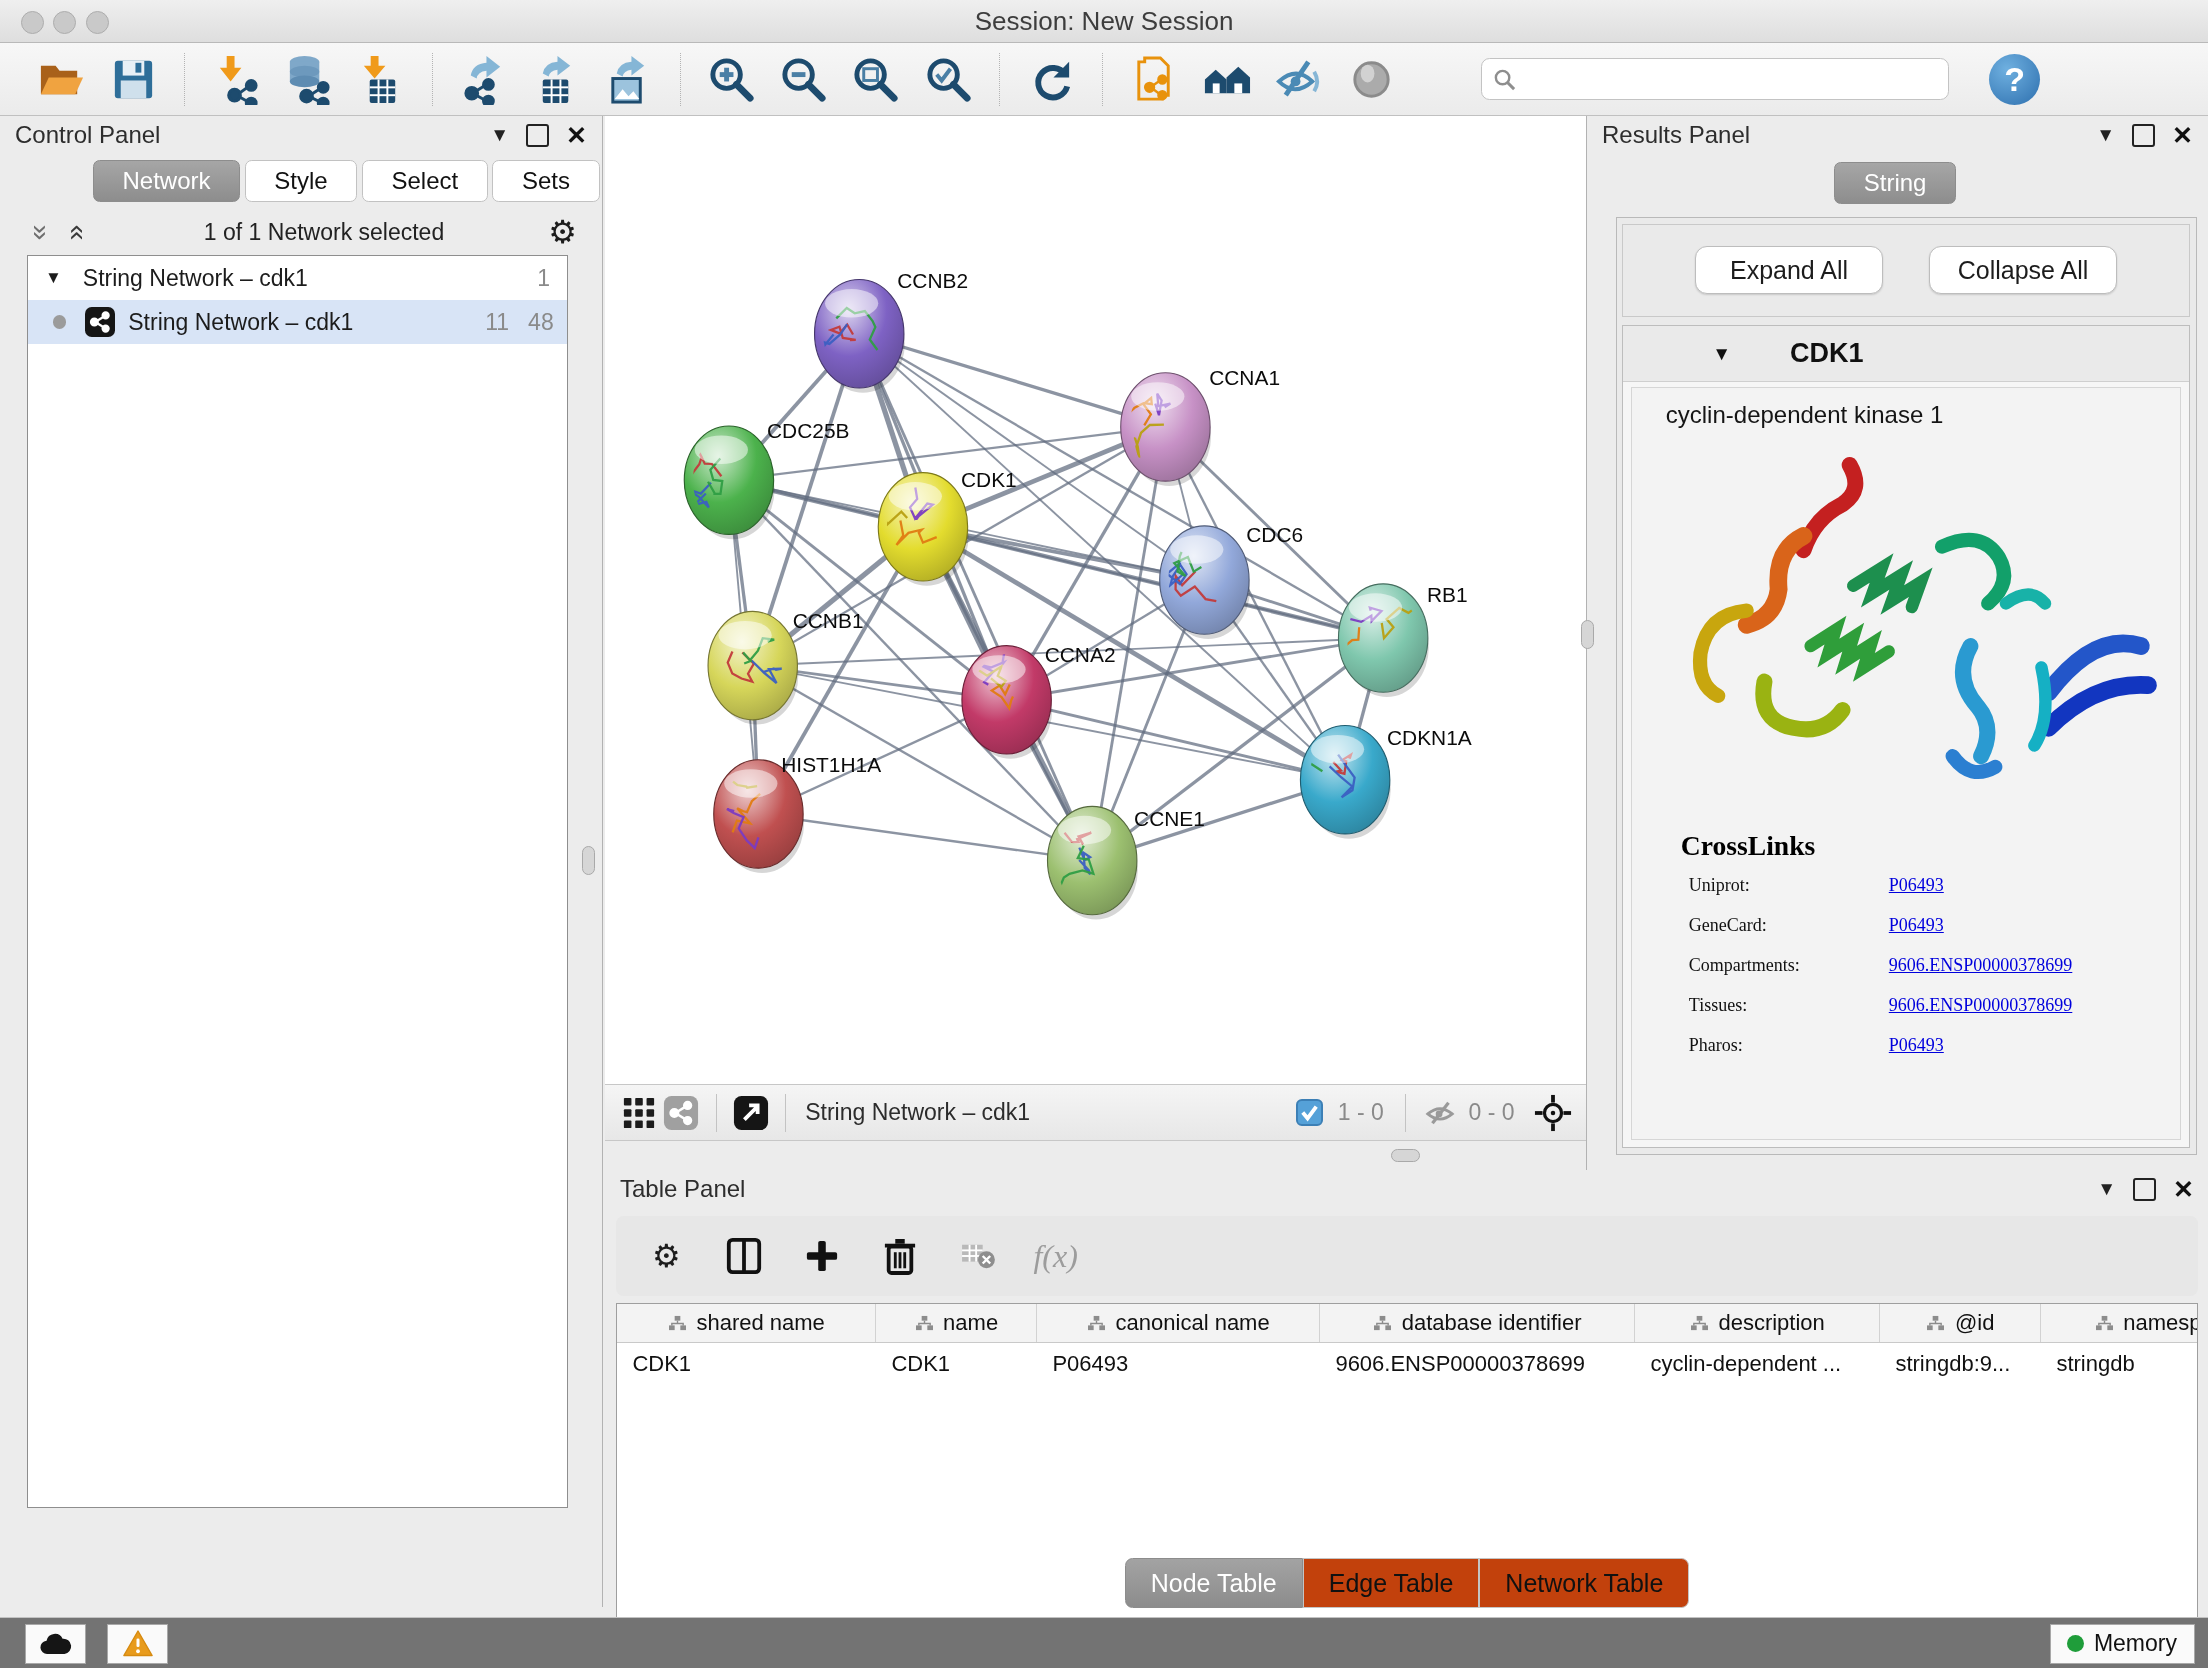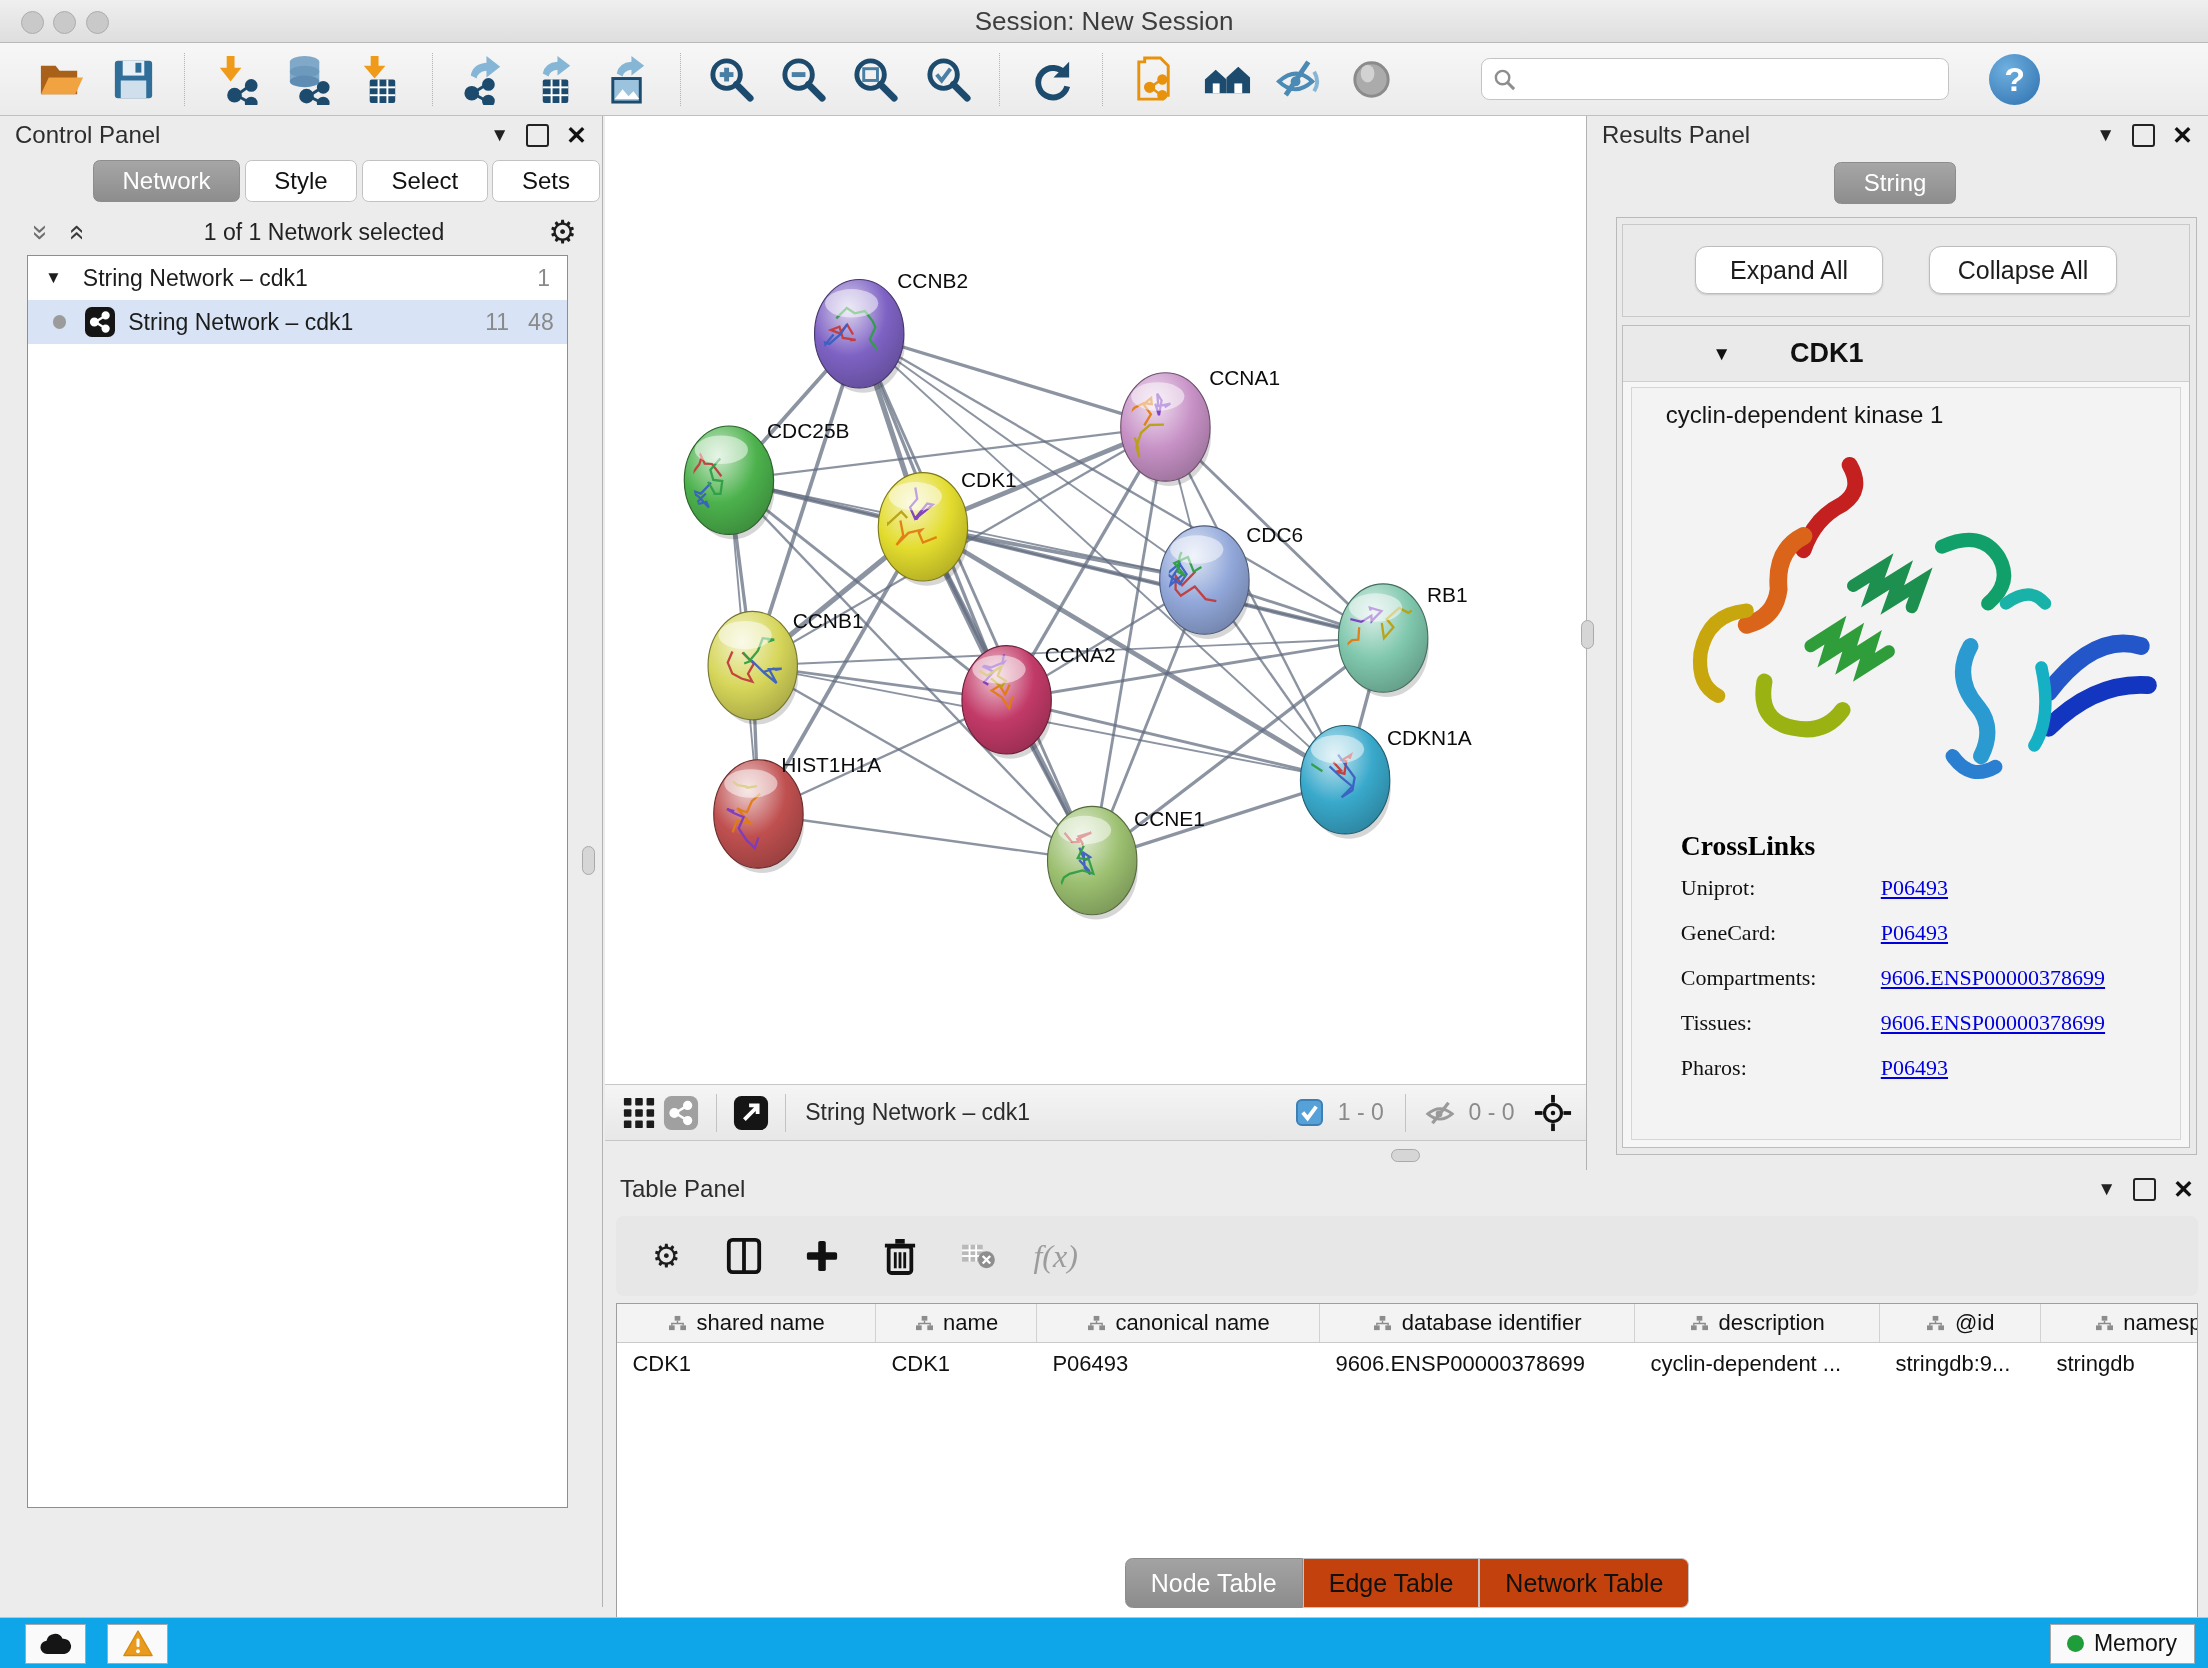--- a/index.html
+++ b/index.html
@@ -69,21 +69,21 @@
   .rp-btn{min-width:186px;height:46px;background:#fff;border:1px solid #bdbdbd;border-radius:12px;
     font-size:25px;display:flex;align-items:center;justify-content:center;box-shadow:0 1px 1.9px rgba(0,0,0,.15);}
   .rp-section{position:absolute;left:5.7px;right:5.7px;top:107px;bottom:5.7px;border:1px solid #bdbdbd;background:#f6f6f6;}
   .rp-sec-header{display:flex;align-items:center;height:55px;background:#eaeaea;border-bottom:1px solid #cfcfcf;}
   .rp-sec-tri{margin-left:89px;font-size:19px;color:#111;}
   .rp-sec-title{margin-left:59px;font-size:27px;font-weight:bold;color:#111;}
   .rp-content{position:absolute;left:7.6px;right:7.6px;top:61px;bottom:7.6px;background:#f3f3f3;border:1px solid #d6d6d6;overflow:hidden;}
   .rp-desc{font-size:24px;color:#151515;margin:13.3px 0 0 34px;}
   .crosslinks{font-family:"Liberation Serif",serif;margin:17px 0 0 49px;}
   .cl-title{font-size:27.6px;font-weight:bold;color:#000;margin-bottom:13.3px;}
-  .cl-row{display:flex;font-size:22px;margin-bottom:19px;}
+  .cl-row{display:flex;font-size:18px;margin-bottom:19px;margin-left:8px;}
   .cl-label{width:200px;color:#111;}
   .cl-value{color:#0000dd;text-decoration:underline;}
   
   #table-panel{position:absolute;left:605px;top:1170px;width:1604px;height:447px;background:#ececec;box-sizing:border-box;}
   .tp-toolbar{position:absolute;left:11.4px;right:11.4px;top:46px;height:80px;background:#e7e7e7;border-radius:7.6px;
     display:flex;align-items:center;padding-left:27px;gap:32px;box-sizing:border-box;}
   .tp-icon{display:flex;align-items:center;justify-content:center;width:46px;height:46px;}
   .fx{font-family:"Liberation Serif",serif;font-style:italic;font-size:32px;color:#9c9c9c;}
   .dtable{position:absolute;left:11.4px;right:11.4px;top:133px;height:373px;background:#fff;border:1px solid #9e9e9e;
     border-bottom:2.9px solid #8e8e8e;overflow:hidden;}
@@ -93,21 +93,21 @@
   .dt-row{display:flex;height:42px;}
   .dt-td{font-size:22px;color:#111;padding:7.6px 0 0 15px;box-sizing:border-box;flex:none;overflow:hidden;white-space:nowrap;}
   .hscroll{position:absolute;left:0;right:0;bottom:0;height:32px;background:#fafafa;border-top:1px solid #e2e2e2;}
   .hthumb{position:absolute;left:7.6px;top:6.7px;width:173px;height:19px;border-radius:9.5px;background:#c4c4c4;}
   .tp-tabs{position:absolute;left:0;right:0;top:388px;display:flex;justify-content:center;}
   .tp-tab{height:48px;line-height:48px;padding:0 25px;font-size:25px;background:#c2410c;border:1px solid #c4c4c4;color:#111;}
   .tp-tab:first-child{border-radius:7.6px 0 0 7.6px;}
   .tp-tab:last-child{border-radius:0 7.6px 7.6px 0;}
   .tp-tab.sel{background:linear-gradient(#a3a3a3,#8c8c8c);color:#fff;border-color:#8c8c8c;}
   
-  #status-bar{position:absolute;left:0;top:1617px;width:2208px;height:51px;background:#0ea5e9;border-top:1.9px solid #c2c2c2;}
+  #status-bar{position:absolute;left:0;top:1617px;width:2208px;height:51px;background:#737373;border-top:1.9px solid #c2c2c2;}
   .sb-btn{position:absolute;top:5.7px;height:40px;background:#fafafa;border:1.9px solid #a8a8a8;display:flex;
     align-items:center;justify-content:center;box-sizing:border-box;}
   .mem-dot{width:17px;height:17px;border-radius:50%;background:#1f9d3a;margin-right:9.5px;}
   .mem-label{font-size:23px;color:#111;}
   
   .split-dot{position:absolute;background:#d6d6d6;border:1px solid #a9a9a9;border-radius:7.6px;}
 </style>
 </head>
 <body>
 

